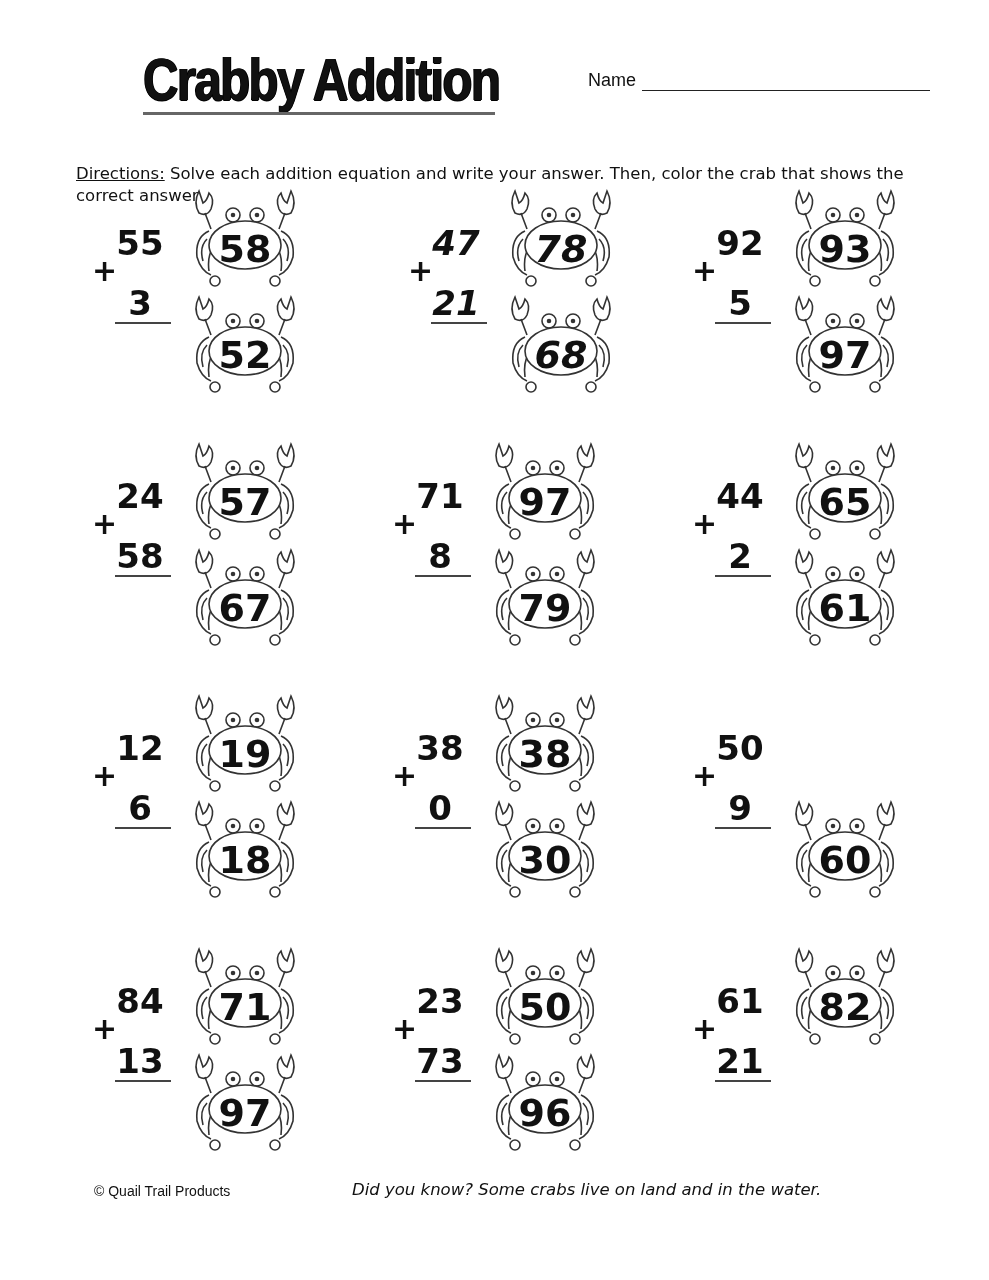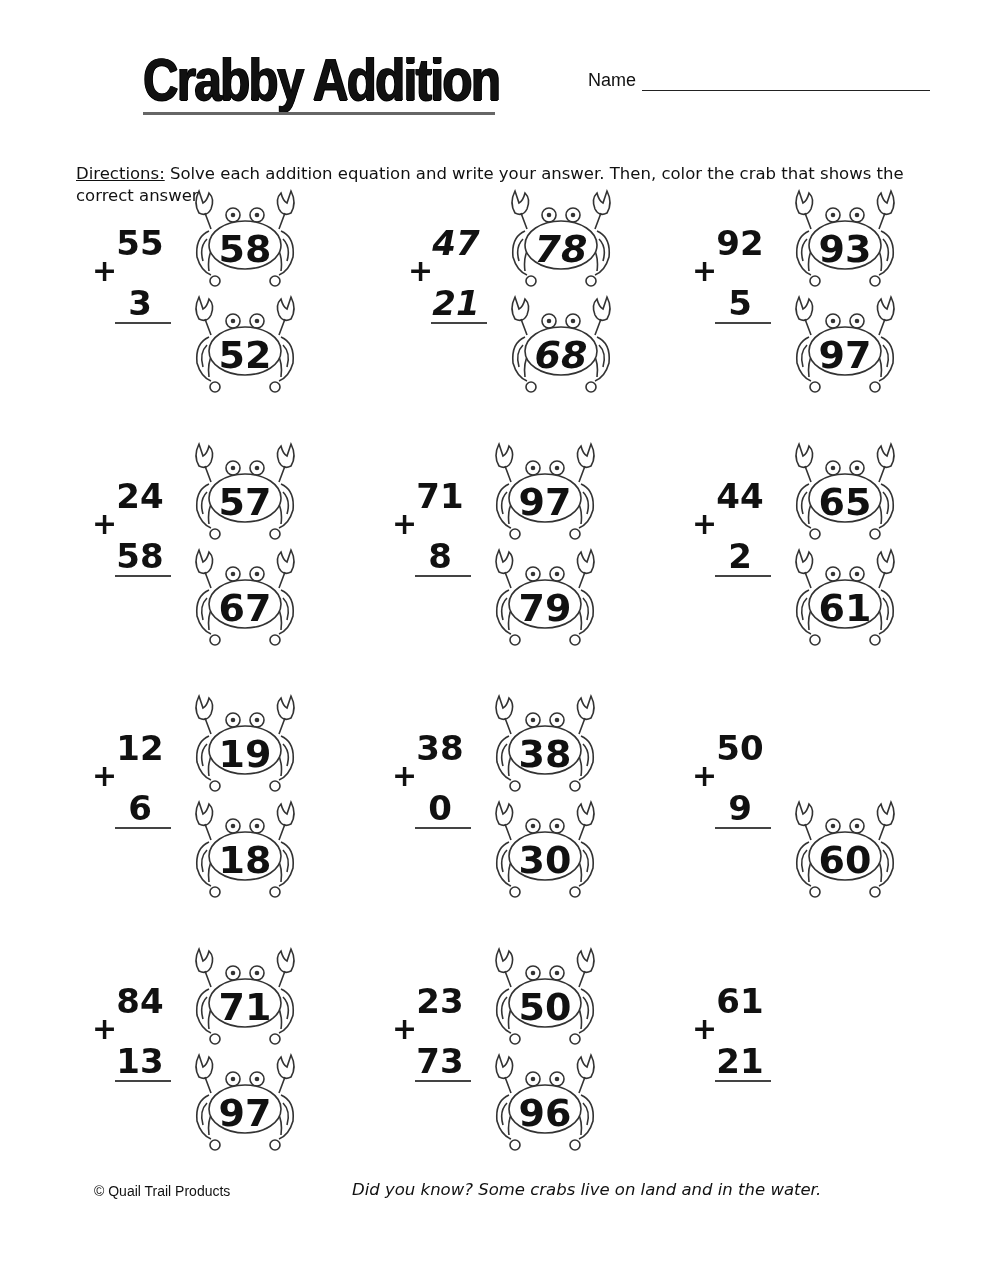--- a/index.html
+++ b/index.html
@@ -457,17 +457,34 @@
     <ellipse cx="60" cy="58" rx="36" ry="24" fill="#fff"></ellipse>
   </svg>
         <div class="crab-num">96</div>
       </div>
     </div>
     <div class="problem" style="left: 690px; top: 943px;">
       <div class="addend" style="left:20px;top:38px">61</div>
       <div class="plus" style="left:2px;top:68px">+</div>
       <div class="addend" style="left:20px;top:98px">21</div>
       <div class="line" style="left:25px;top:137px"></div>
+      <div class="crab" style="left:95px;top:2px">
+        <svg width="120" height="104" viewBox="0 0 120 104" fill="none" stroke="#333" stroke-width="1.6">
+    <path d="M14 4 Q8 16 14 26 Q22 30 26 22 Q30 12 24 6 Q22 14 18 16 Q16 10 14 4Z" fill="#fff"></path>
+    <path d="M106 4 Q112 16 106 26 Q98 30 94 22 Q90 12 96 6 Q98 14 102 16 Q104 10 106 4Z" fill="#fff"></path>
+    <path d="M20 26 L26 42 M100 26 L94 42"></path>
+    <circle cx="48" cy="28" r="7" fill="#fff"></circle>
+          <circle cx="48" cy="28" r="1.5" fill="#333"></circle>
+    <circle cx="72" cy="28" r="7" fill="#fff"></circle>
+          <circle cx="72" cy="28" r="1.5" fill="#333"></circle>
+    <path d="M24 44 Q10 50 12 70 Q16 84 26 88 M22 52 Q14 60 18 74 M28 60 Q22 70 24 84"></path>
+    <path d="M96 44 Q110 50 108 70 Q104 84 94 88 M98 52 Q106 60 102 74 M92 60 Q98 70 96 84"></path>
+    <circle cx="30" cy="94" r="5" fill="#fff"></circle>
+          <circle cx="90" cy="94" r="5" fill="#fff"></circle>
+    <ellipse cx="60" cy="58" rx="36" ry="24" fill="#fff"></ellipse>
+  </svg>
+        <div class="crab-num">82</div>
+      </div>
     </div>
   </div>
 
 <div class="footer-left">© Quail Trail Products</div>
 <div class="footer-right">Did you know? Some crabs live on land and in the water.</div>
 
 </body></html>

